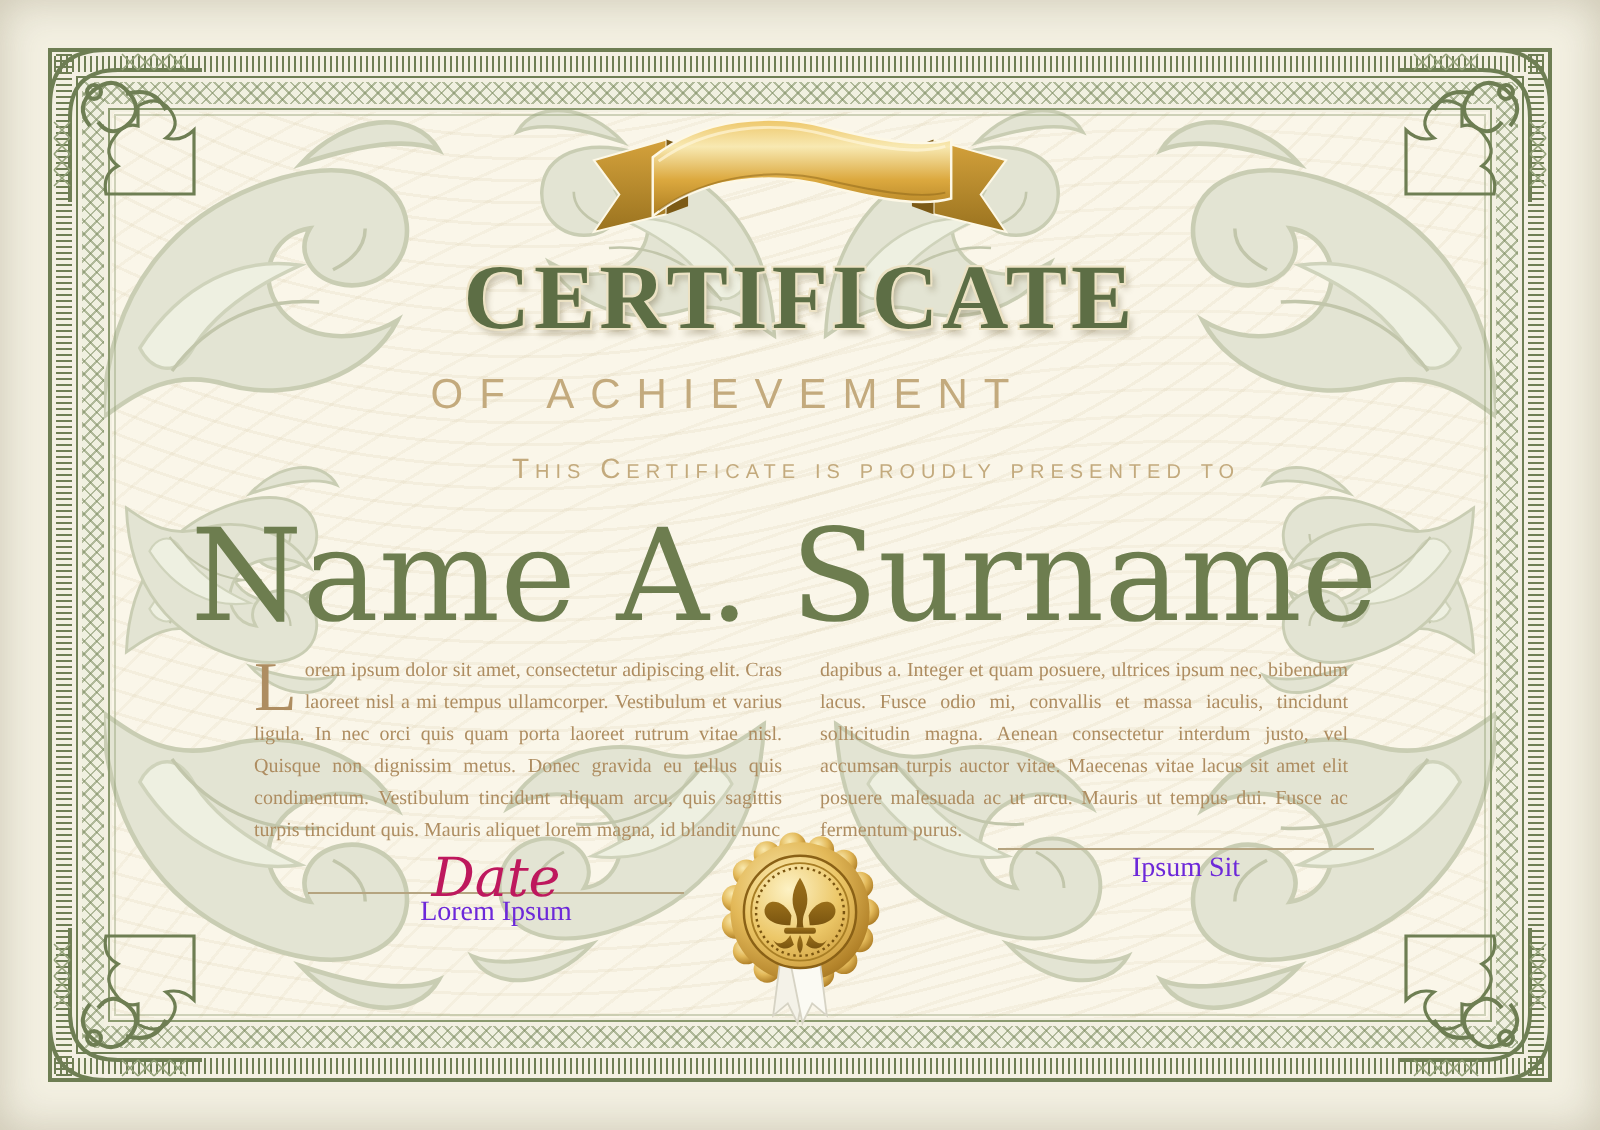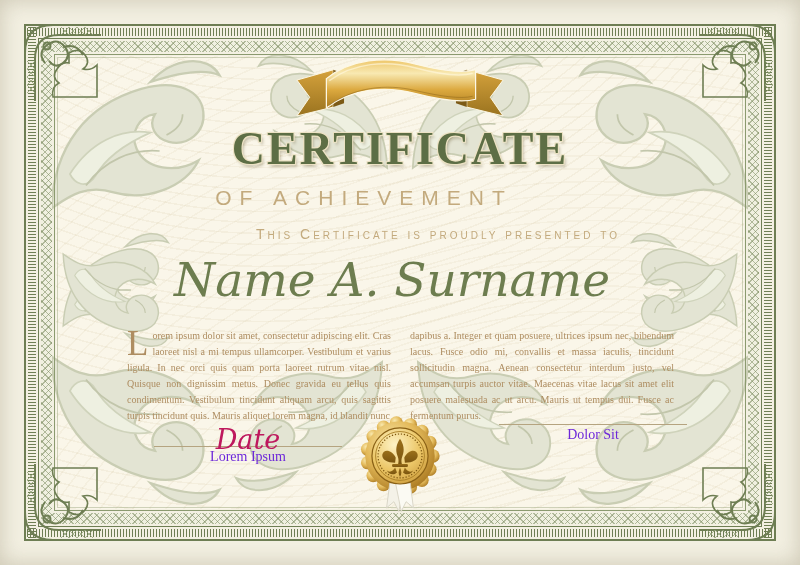--- a/index.html
+++ b/index.html
@@ -53,21 +53,21 @@
     font-family:"Liberation Sans", sans-serif;
     font-size:21px; letter-spacing:8px; color:#c3aa7d; text-indent:8px;
   }
   .presented{
     position:absolute; top:222px; left:0; width:800px; text-align:center;
     font-family:"Liberation Sans", sans-serif; font-variant:small-caps;
     text-transform:none; font-size:14px; letter-spacing:3px; color:#c3aa7d;padding-left:38px;
   }
   .recipient{
     position:absolute; top:248px; left:0; width:784px; text-align:center;
-    font-style:italic; font-size:47px; color:#6d7d4f;
+    font-size:64px; color:#6d7d4f;
     font-family:"DejaVu Serif", serif;
   }
   .bodycols{
     position:absolute; top:324px; left:127px; width:547px;
     display:flex; gap:19px;
   }
   .bodycols p{
     margin:0; width:264px; text-align:justify;
     font-size:10px; line-height:16px; color:#ae8d61;
     font-family:"Liberation Serif", serif;
@@ -204,21 +204,21 @@
     </div>
 
     <div class="signblock date">
       <span class="script-label">Date</span>
       <div class="sign-line"></div>
       <div class="sub-label">Lorem Ipsum</div>
     </div>
 
     <div class="signblock sig">
       <div class="sign-line"></div>
-      <div class="sub-label">Dolor Sit</div>
+      <div class="sub-label">Ipsum Sit</div>
     </div>
 
   </div>
 
   <div class="seal-wrap">
     <svg width="122" height="122" viewBox="0 0 200 200" aria-hidden="true">
       <defs>
         <radialGradient id="sealBase" cx="0.38" cy="0.32" r="0.85">
           <stop offset="0" stop-color="#f9e9ae"></stop>
           <stop offset="0.45" stop-color="#e3b959"></stop>

